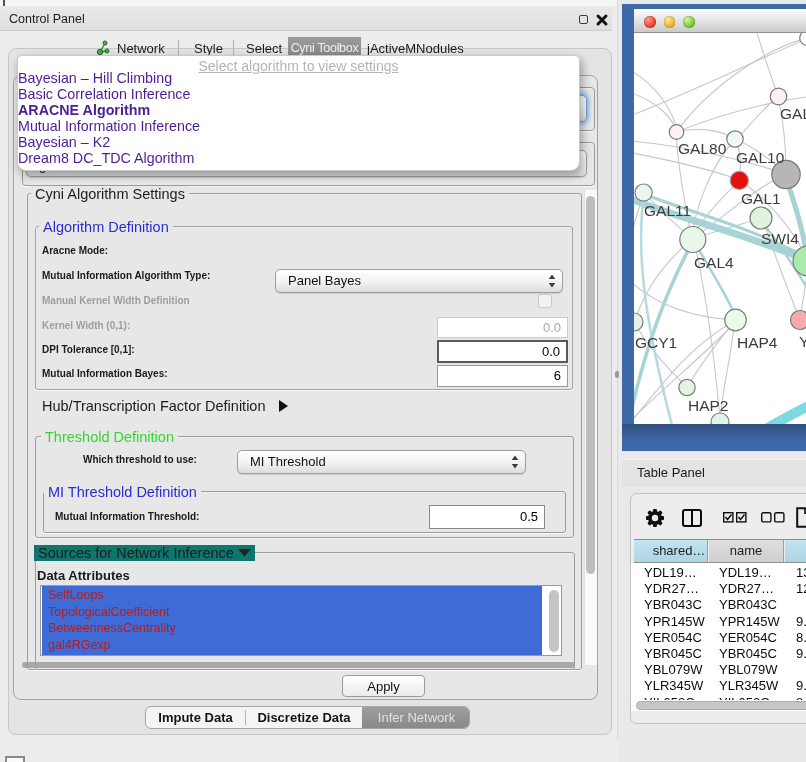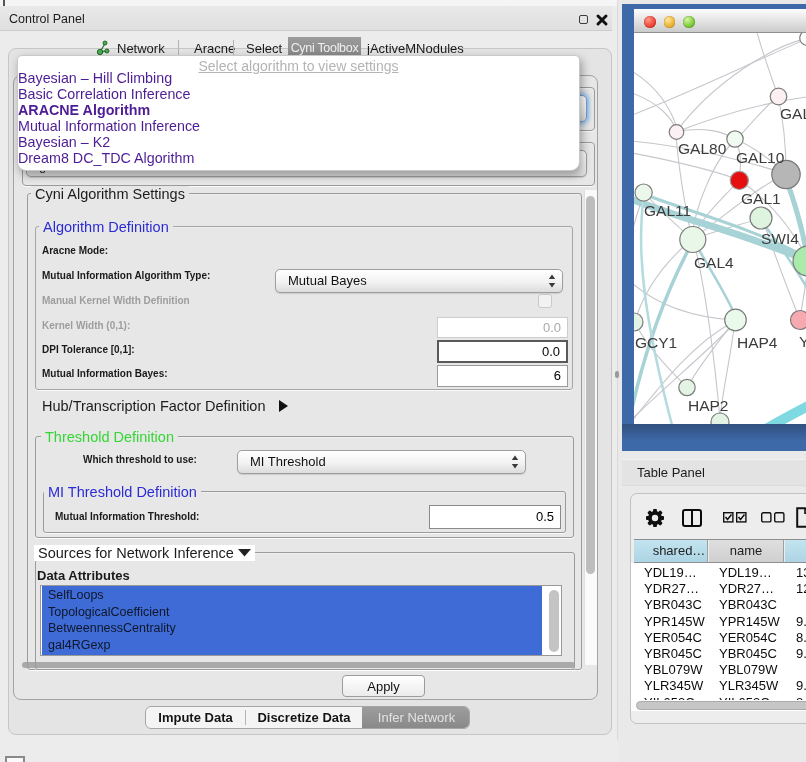--- a/index.html
+++ b/index.html
@@ -46,21 +46,21 @@
   <div class="abs" style="left:0;top:37px;height:22px;font-size:13px;color:#1a1a1a;white-space:nowrap;">
     <svg class="abs" style="left:96px;top:3px" width="14" height="16" viewBox="0 0 14 16">
       <line x1="4" y1="12" x2="9" y2="3.5" stroke="#2e7d32" stroke-width="1.3"></line>
       <line x1="4" y1="12" x2="10.5" y2="11" stroke="#2e7d32" stroke-width="1.3"></line>
       <circle cx="4" cy="12" r="2.7" fill="#4caf50" stroke="#1b5e20" stroke-width="0.9"></circle>
       <circle cx="9" cy="3" r="2" fill="#4caf50" stroke="#1b5e20" stroke-width="0.9"></circle>
       <circle cx="11" cy="11" r="2" fill="#4caf50" stroke="#1b5e20" stroke-width="0.9"></circle>
     </svg>
     <span class="abs" style="left:117px;top:4px;">Network</span>
     <span class="abs" style="left:178px;top:3px;width:1px;height:16px;background:#b3b3b3;"></span>
-    <span class="abs" style="left:194px;top:4px;">Aracne</span>
+    <span class="abs" style="left:194px;top:4px;">Style</span>
     <span class="abs" style="left:233px;top:3px;width:1px;height:16px;background:#b3b3b3;"></span>
     <span class="abs" style="left:246px;top:4px;">Select</span>
     <span class="abs" style="left:288px;top:0;width:73px;height:22px;background:linear-gradient(#9b9b9b,#868686);
         color:#f0f0f0;text-align:center;line-height:22px;font-size:12.5px;letter-spacing:-0.3px;">Cyni Toolbox</span>
     <span class="abs" style="left:367px;top:4px;">jActiveMNodules</span>
   </div>
 
   <div class="abs" style="left:13px;top:75px;width:585px;height:625px;background:#e7e7e7;
        border:1px solid #a3a3a3;border-radius:8px;"></div>
 
@@ -79,21 +79,21 @@
   <div class="grp" style="left:27px;top:193px;width:555px;height:477px;border-radius:3px;"></div>
   <div class="gtitle" style="left:31px;top:186px;color:#1c1c1c;">Cyni Algorithm Settings</div>
 
   <div class="grp" style="left:35px;top:226px;width:538px;height:164px;border-radius:3px;border-color:#a5a5a5;"></div>
   <div class="gtitle" style="left:39px;top:219px;color:#2b2bd6;">Algorithm Definition</div>
 
   <div class="row-label" style="left:42px;top:245px;">Aracne Mode:</div>
 
   <div class="row-label" style="left:42px;top:270px;">Mutual Information Algorithm Type:</div>
   <div class="combo" style="left:275px;top:269px;width:288px;height:24px;">
-    <span class="ct">Mutual Bayes</span>
+    <span class="ct">Panel Bayes</span>
     <svg class="arr" width="8" height="14" viewBox="0 0 8 14">
       <path d="M4 0.5 L7.2 5 H0.8 Z" fill="#3a3a3a"></path>
         <path d="M4 13.5 L0.8 9 H7.2 Z" fill="#3a3a3a"></path>
     </svg>
   </div>
 
   <div class="row-label gray" style="left:42px;top:295px;">Manual Kernel Width Definition</div>
   <div class="abs" style="left:538px;top:294px;width:14px;height:14px;background:#f2f2f2;border:1px solid #c9c9c9;border-radius:3px;"></div>
 
   <div class="row-label gray" style="left:42px;top:320px;">Kernel Width (0,1):</div>
@@ -119,33 +119,33 @@
     <svg class="arr" width="8" height="14" viewBox="0 0 8 14">
       <path d="M4 0.5 L7.2 5 H0.8 Z" fill="#3a3a3a"></path>
         <path d="M4 13.5 L0.8 9 H7.2 Z" fill="#3a3a3a"></path>
     </svg>
   </div>
 
   <div class="grp" style="left:43px;top:491px;width:523px;height:42px;border-radius:3px;"></div>
   <div class="gtitle" style="left:44px;top:484px;color:#2b2bd6;">MI Threshold Definition</div>
 
   <div class="row-label" style="left:55px;top:511px;">Mutual Information Threshold:</div>
-  <div class="tf" style="left:429px;top:505px;width:132px;height:24px;border-color:#8a8a8a;color:#000;line-height:22px;">0.5</div>
+  <div class="tf" style="left:429px;top:505px;width:116px;height:24px;border-color:#8a8a8a;color:#000;line-height:22px;">0.5</div>
 
   <div class="grp" style="left:35px;top:552px;width:540px;height:118px;border-radius:3px;"></div>
-  <div class="gtitle" style="left:34px;top:545px;color:#1c1c1c;background:#ffffff;">Sources for Network Inference
+  <div class="gtitle" style="left:34px;top:545px;color:#1c1c1c;background:#0f766e;">Sources for Network Inference
     <svg width="13" height="9" viewBox="0 0 13 9" style="vertical-align:1px;">
         <path d="M0 1 L13 1 L6.5 8.5 Z" fill="#222"></path>
       </svg>
   </div>
   <div class="row-label" style="left:37px;top:568px;font-size:13px;">Data Attributes</div>
 
   <div class="abs" style="left:40px;top:585px;width:522px;height:71px;background:#fff;border:1px solid #999;"></div>
   <div class="abs" style="left:42px;top:586px;width:500px;height:69px;background:#3e6bd5;"></div>
-  <div class="abs" style="left:48px;top:587px;width:490px;font-size:12.5px;line-height:16.6px;color:#0f172a;">
+  <div class="abs" style="left:48px;top:587px;width:490px;font-size:12.5px;line-height:16.6px;color:#b91c1c;">
     SelfLoops<br>TopologicalCoefficient<br>BetweennessCentrality<br>gal4RGexp
   </div>
   <div class="abs" style="left:549px;top:590px;width:10px;height:62px;background:#c4c4c4;border-radius:5px;"></div>
 
   <div class="abs" style="left:342px;top:675px;width:83px;height:22px;border:1px solid #9c9c9c;border-radius:4px;
        background:linear-gradient(#ffffff,#ebebeb);font-size:13px;color:#111;text-align:center;line-height:21px;">Apply</div>
 
   <div class="abs" style="left:145px;top:706px;width:325px;height:23px;border:1px solid #a6a6a6;border-radius:6px;
        overflow:hidden;background:#f4f4f4;font-size:13px;font-weight:bold;color:#141414;">
     <span class="abs" style="left:0;top:0;width:99px;text-align:center;line-height:21px;">Impute Data</span>

